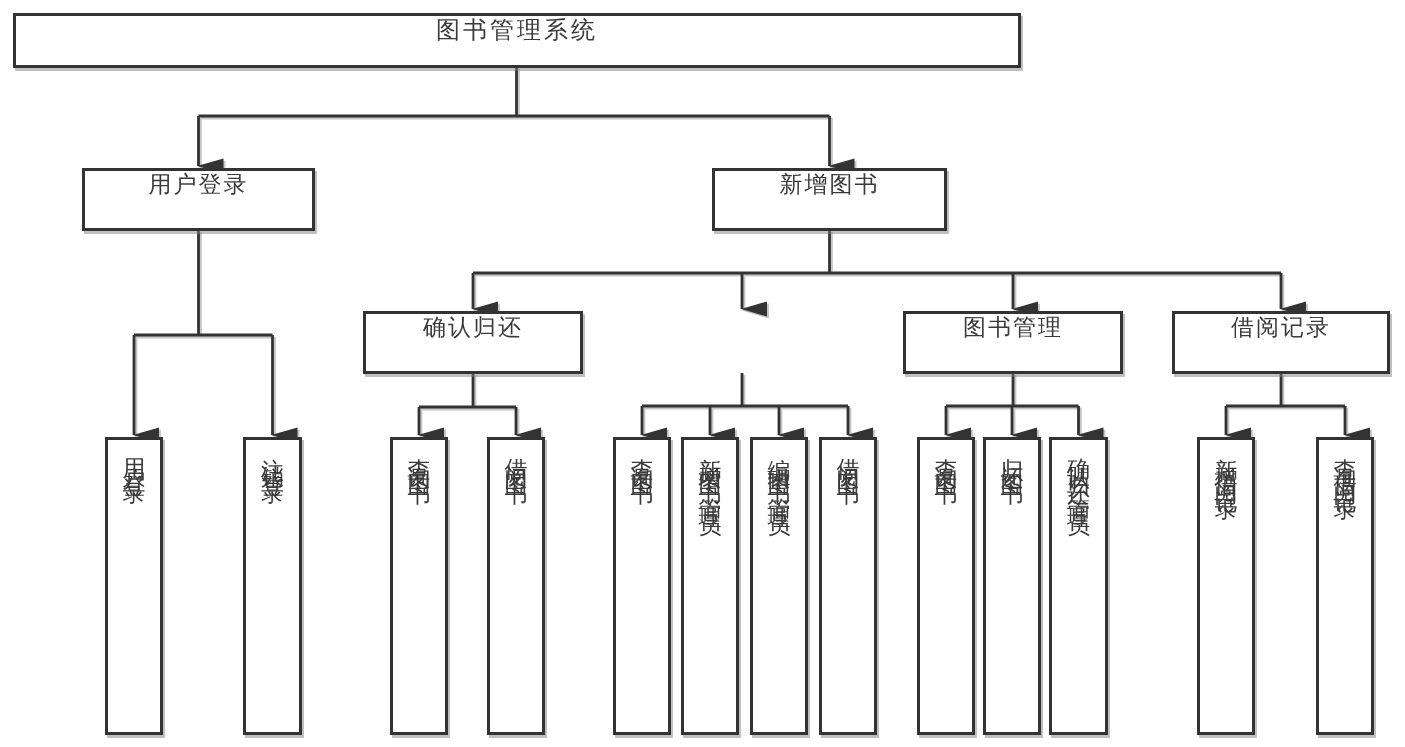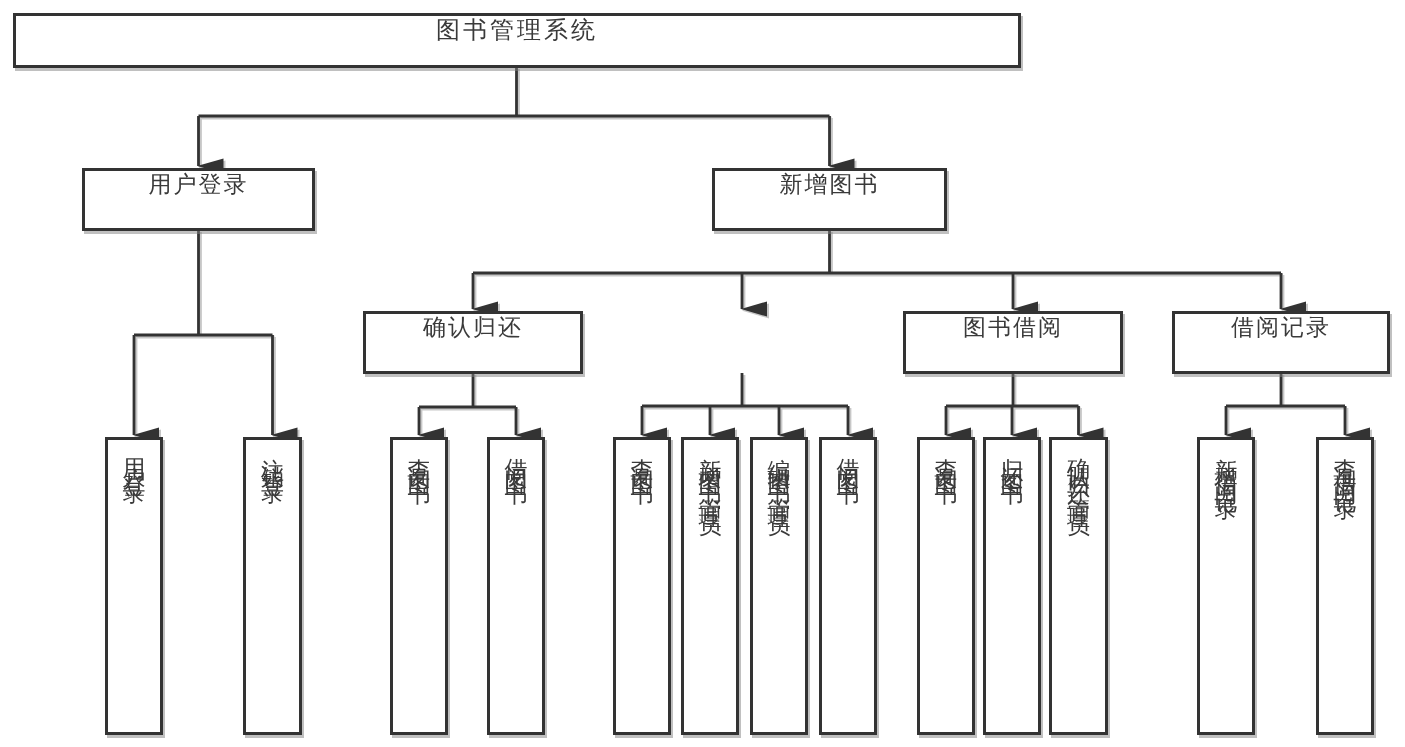--- a/index.html
+++ b/index.html
@@ -122,21 +122,21 @@
     <span class="label">用户登录</span>
   </div>
   <div class="box" style="left:712px;top:168px;width:235px;height:63px">
     <span class="label">新增图书</span>
   </div>
 
   <div class="box" style="left:363px;top:311px;width:220px;height:63px">
     <span class="label">确认归还</span>
   </div>
   <div class="box" style="left:903px;top:311px;width:220px;height:63px">
-    <span class="label">图书借阅</span>
+    <span class="label">图书管理</span>
   </div>
   <div class="box" style="left:1172px;top:311px;width:218px;height:63px">
     <span class="label">借阅记录</span>
   </div>
 
   <div class="box v" style="left:105px;top:437px;width:58px;height:298px">
     <span class="label">用户登录</span>
   </div>
   <div class="box v" style="left:243px;top:437px;width:59px;height:298px">
     <span class="label">注销登录</span>

